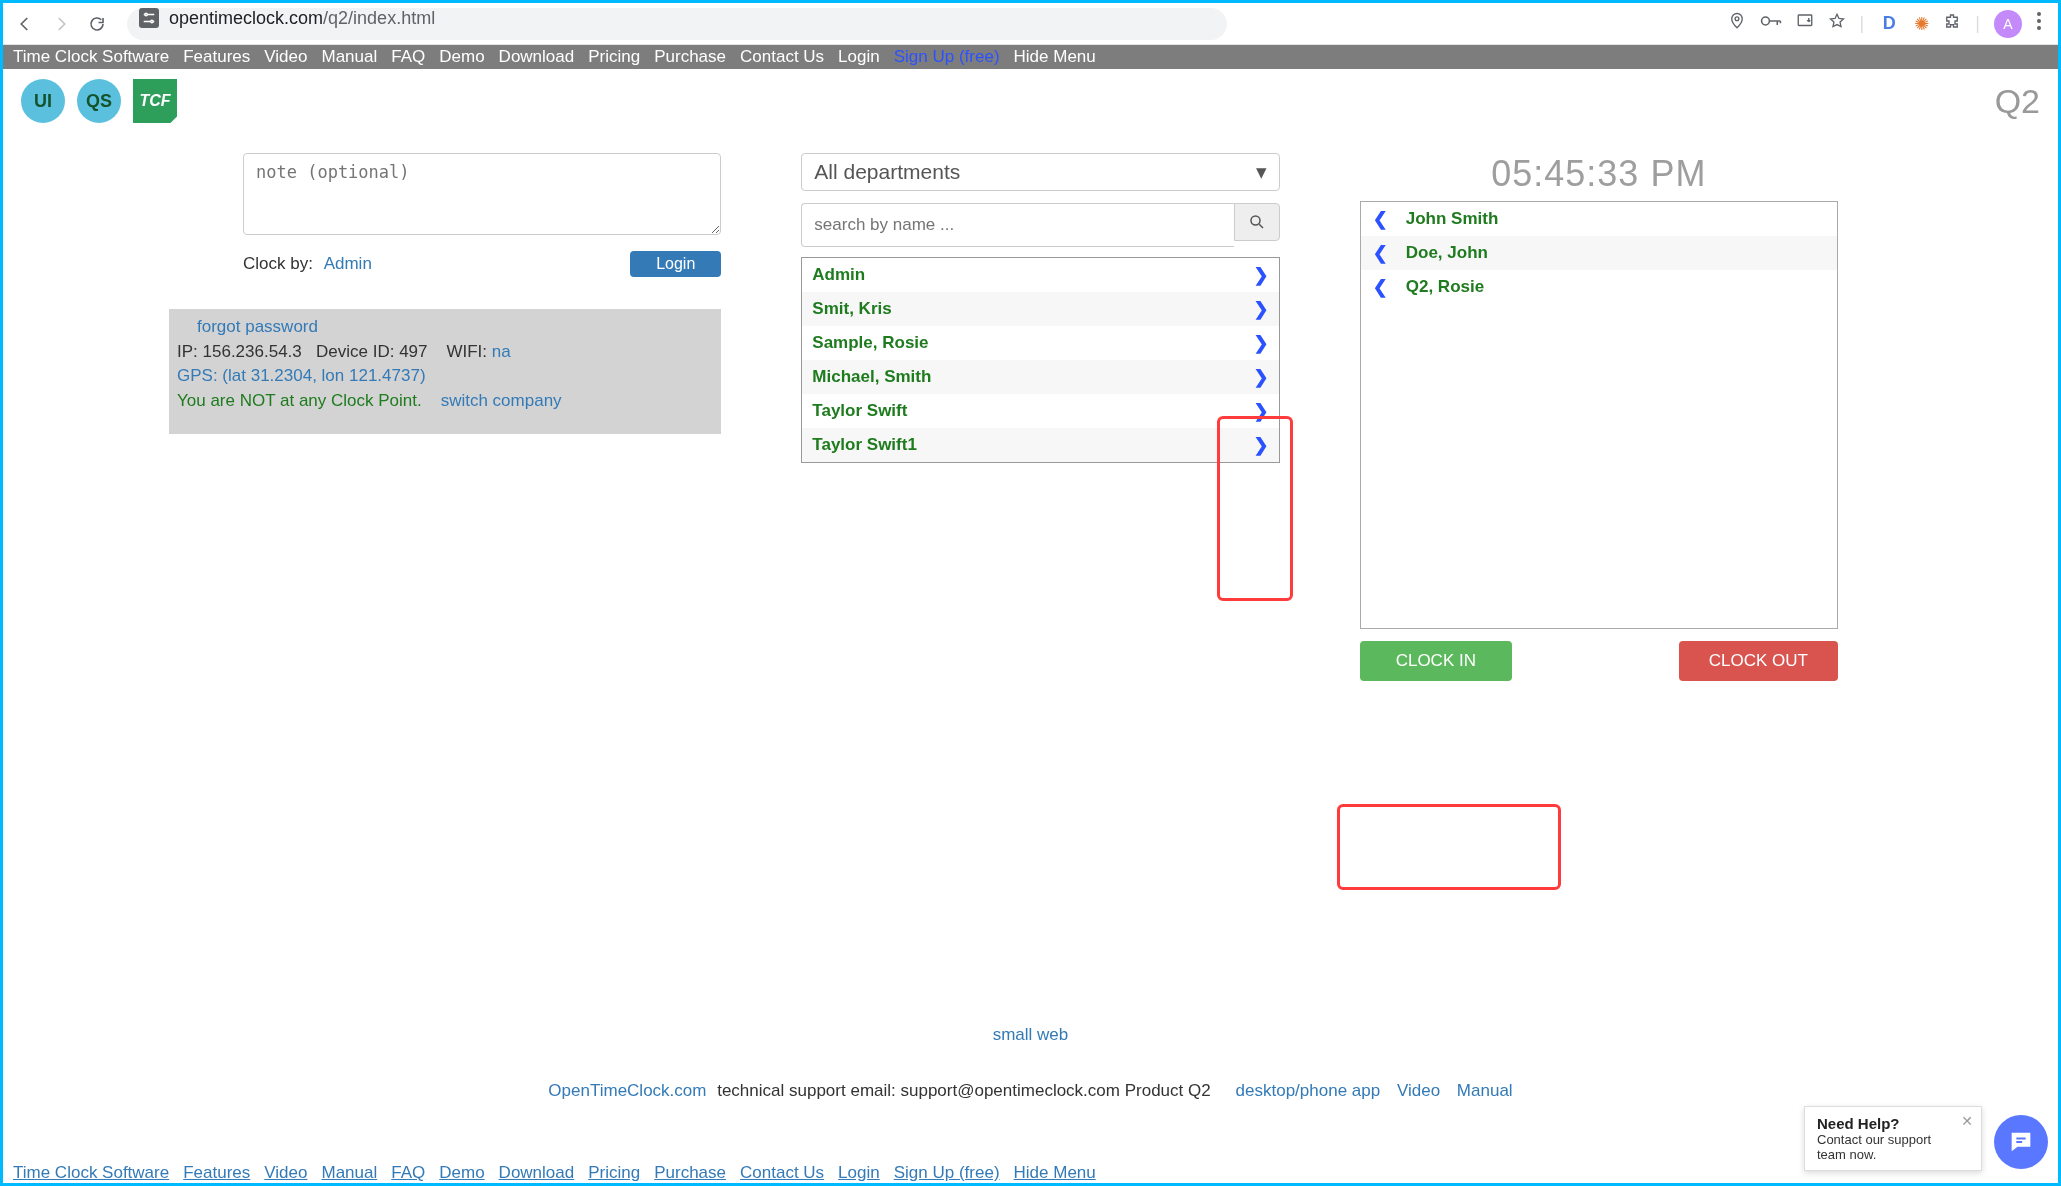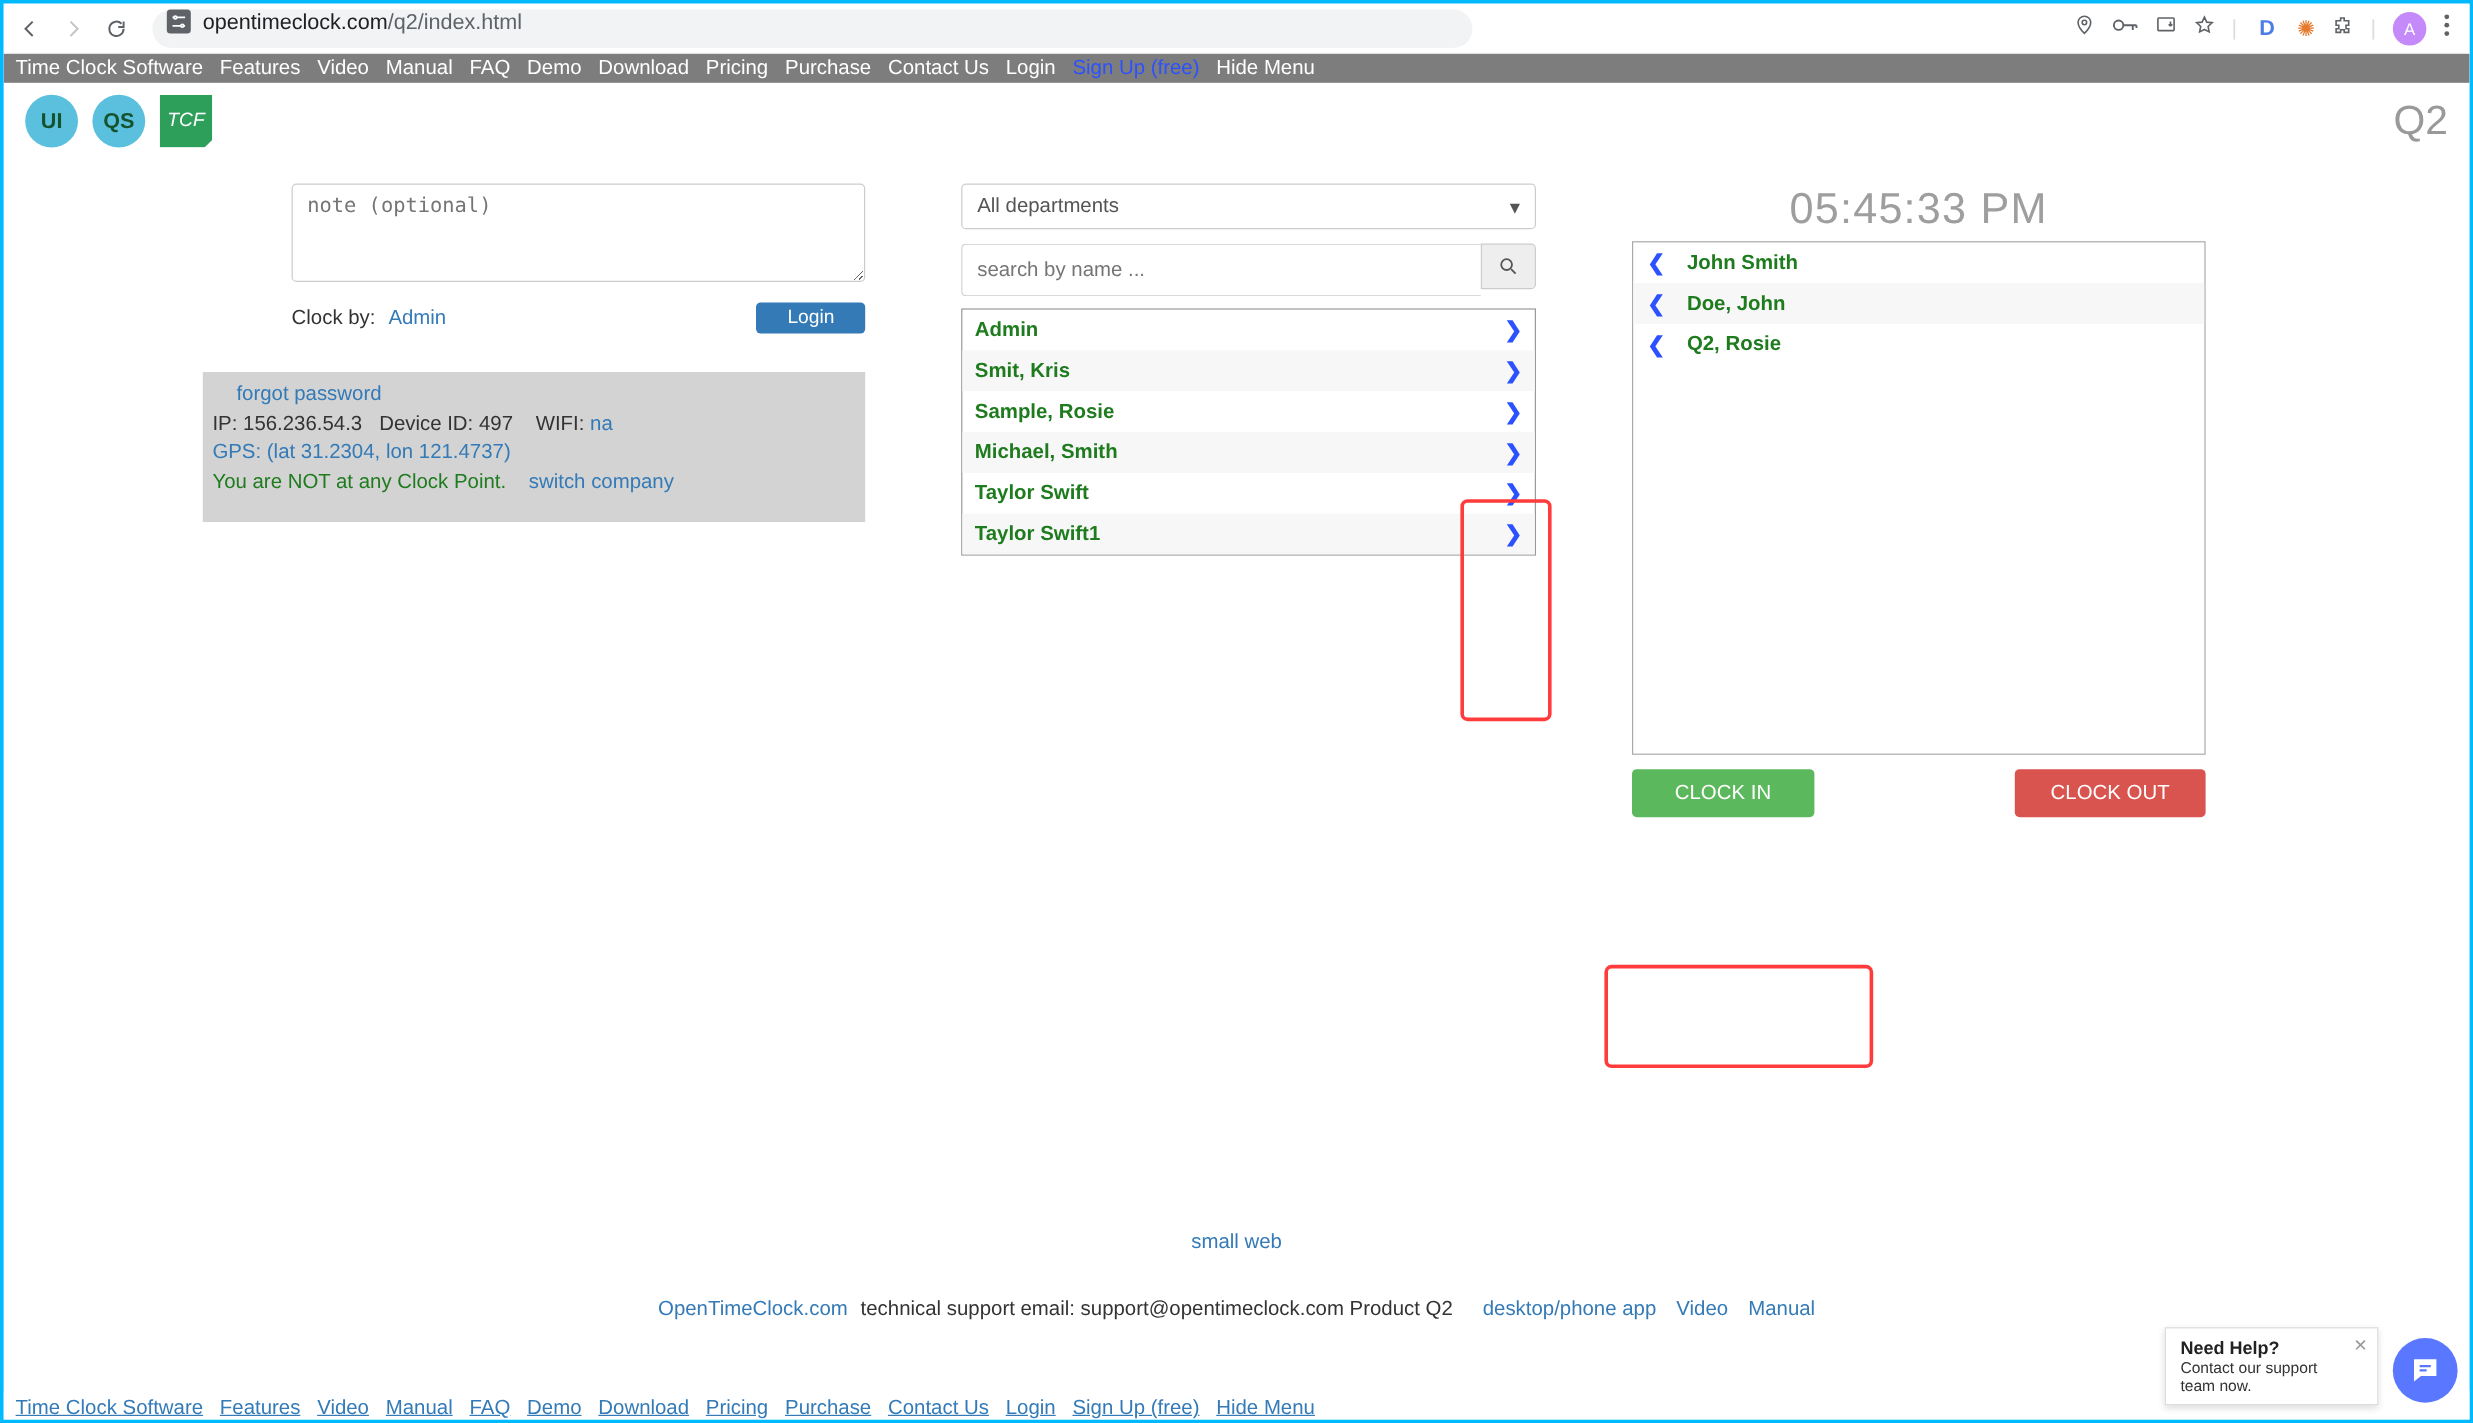--- a/index.html
+++ b/index.html
@@ -83,21 +83,21 @@
   }
   .circle-btn {
     width:44px; height:44px; border-radius:50%;
     background:#5bc0de; color:#14532d;
     display:flex; align-items:center; justify-content:center;
     font-weight:bold; font-size:18px;
   }
   .tcf-logo {
     width:44px; height:44px; background:#2e9e5b; color:#fff;
     display:flex; align-items:center; justify-content:center;
-    font-style:italic; font-weight:normal; font-size:16px;
+    font-style:italic; font-weight:bold; font-size:16px;
     clip-path: polygon(0 0, 100% 0, 100% 85%, 85% 100%, 0 100%);
   }
   .q2-label {
     margin-left:auto; font-size:34px; color:#999; font-weight:300;
   }
 
   
   .main {
     display:grid;
     grid-template-columns: 1fr 1fr 1fr;
@@ -136,21 +136,21 @@
   }
   .info-box .link { color:#337ab7; }
   .info-box .gps { color:#337ab7; }
   .info-box .na { color:#337ab7; }
   .info-box .warn { color:#1e7b1e; }
 
   
   .dept-select {
     border:1px solid #ccc; border-radius:4px; height:38px;
     display:flex; align-items:center; justify-content:space-between;
-    padding:0 12px; font-size:17px; color:#555;
+    padding:0 12px; font-size:21px; color:#555;
   }
   .check-row { display:flex; gap:22px; margin-top:12px; font-size:17px; }
   .check-row label { display:flex; align-items:center; gap:2px; }
   .check-row input { accent-color:#0066ff; width:16px; height:16px; }
   .search-row { display:flex; margin-top:12px; }
   .search-input {
     flex:1; border:1px solid #ccc; border-right:none; height:44px;
     padding:4px 12px; font-size:17px; border-radius:4px 0 0 4px;
   }
   .search-btn {

